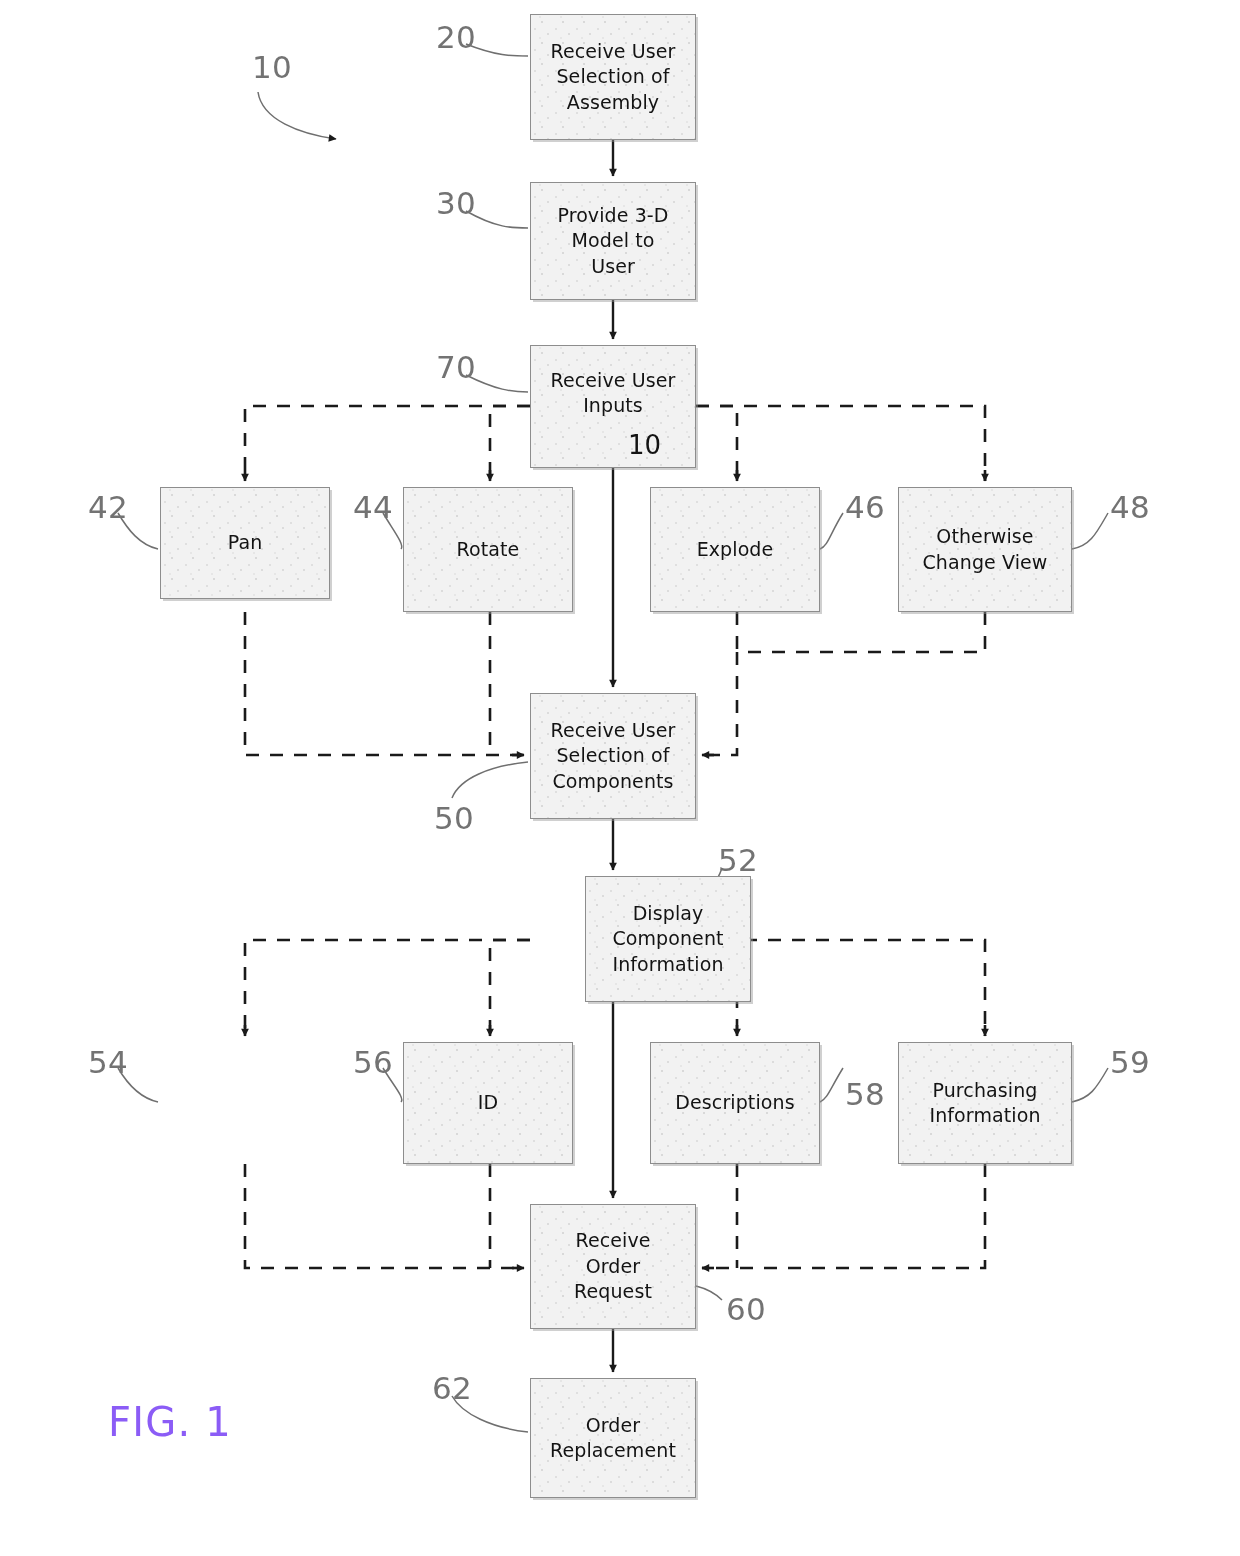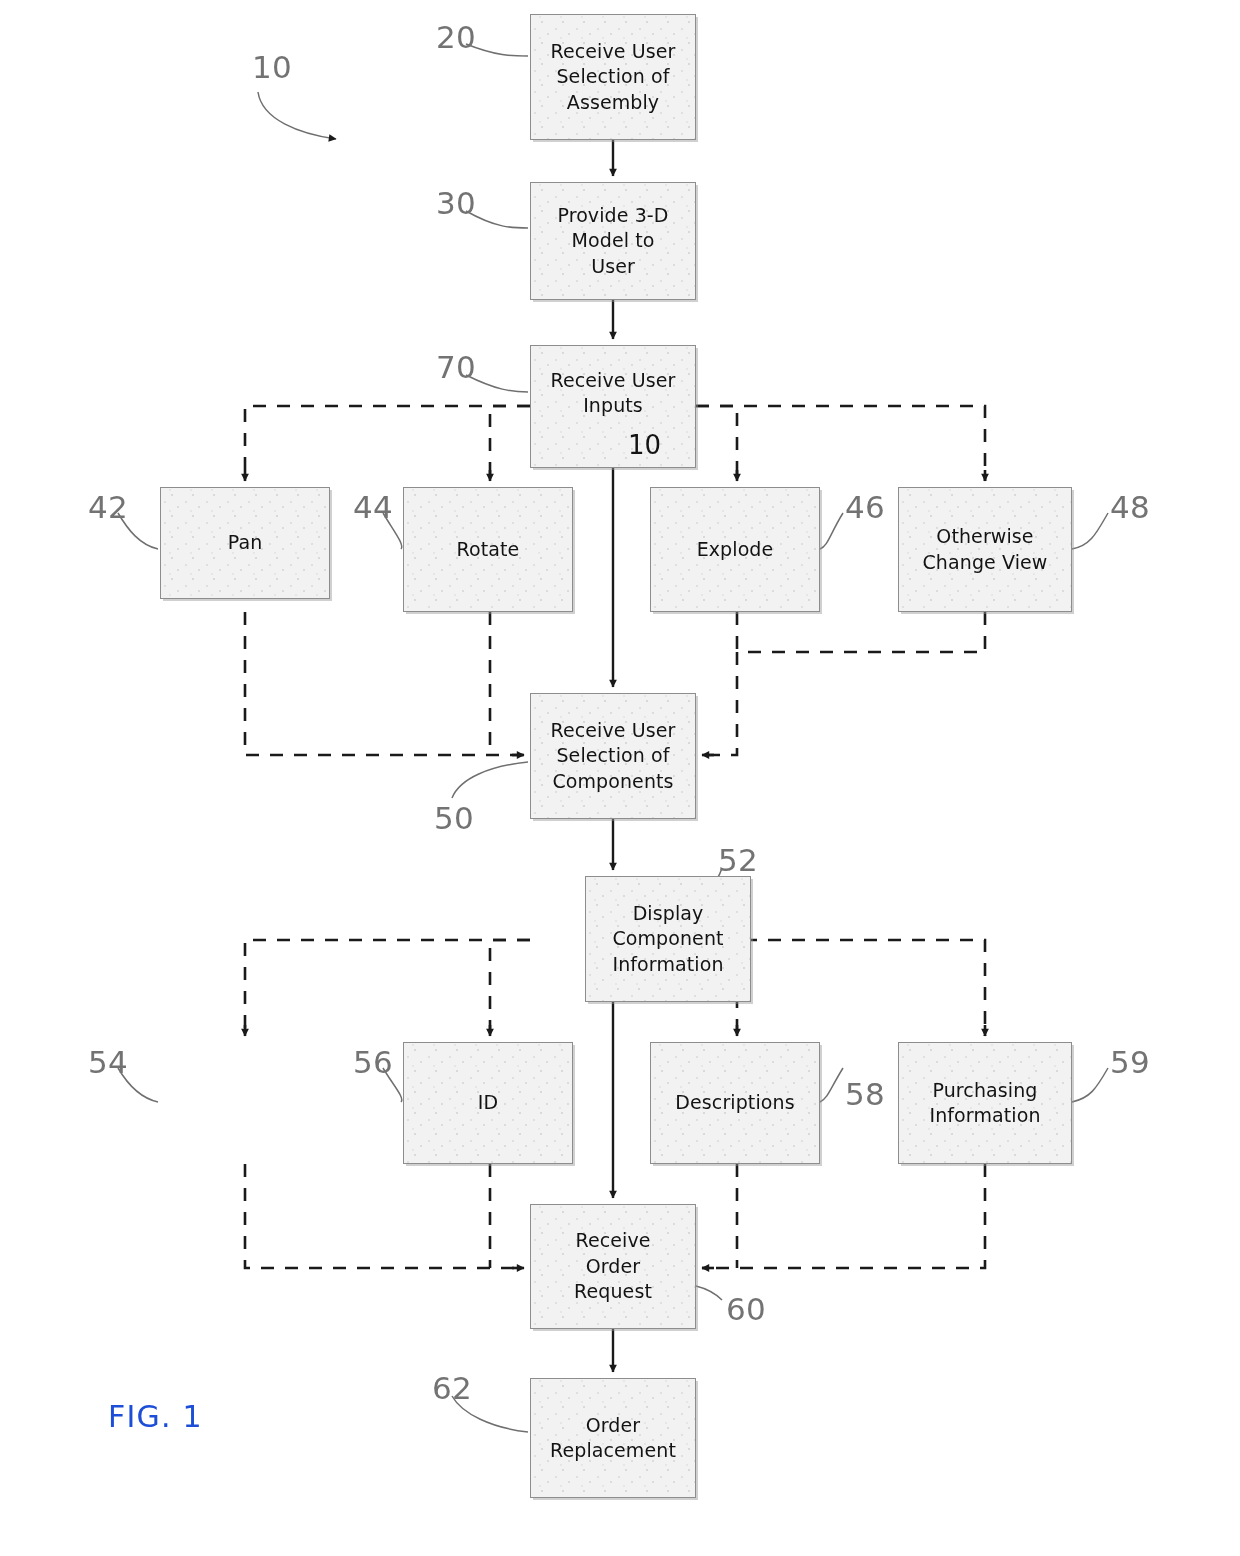--- a/index.html
+++ b/index.html
@@ -57,22 +57,22 @@
     letter-spacing: 0.4px;
   }
   .inner-ref {
     position: absolute;
     color: #131313;
     font-size: 26px;
     line-height: 1;
   }
   .figlabel {
     position: absolute;
-    color: #1d4ed8;
-    font-size: 30px;
+    color: #8b5cf6;
+    font-size: 40px;
     letter-spacing: 1.2px;
     line-height: 1;
   }
 </style>
 </head>
 <body>
 
 <div id="canvas">
 
   <svg id="wires" viewBox="0 0 1240 1556">

